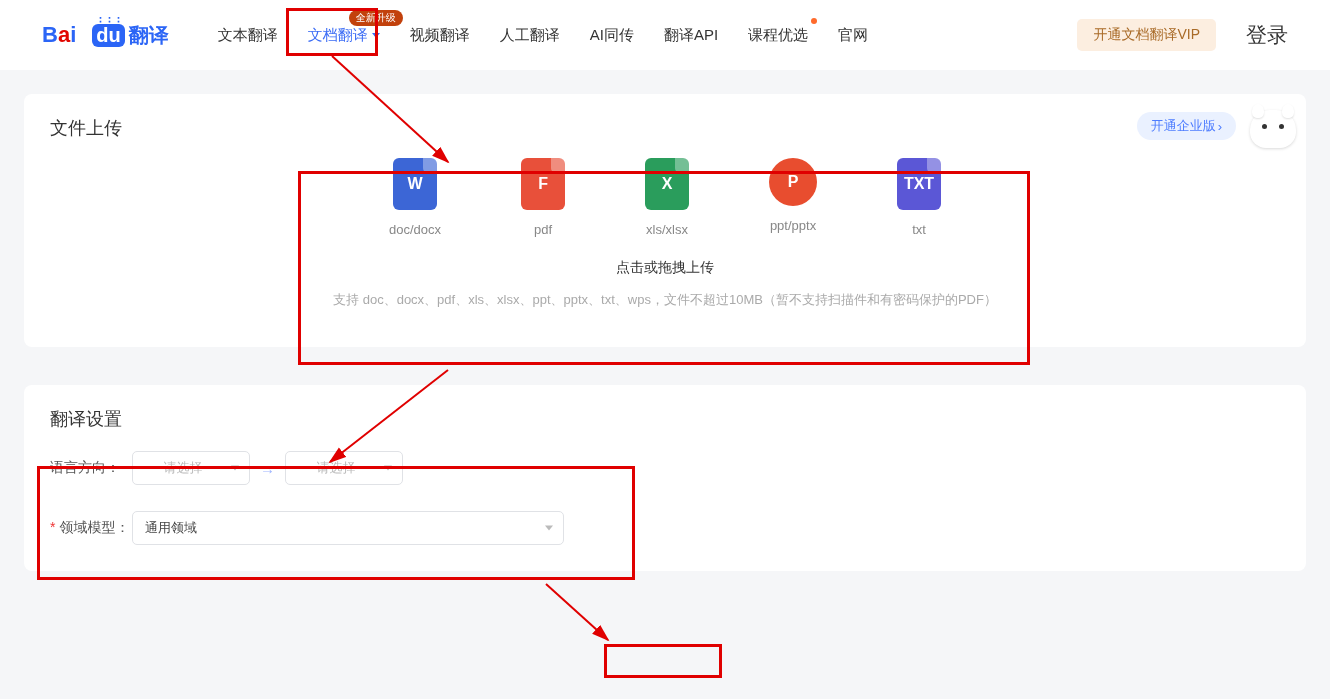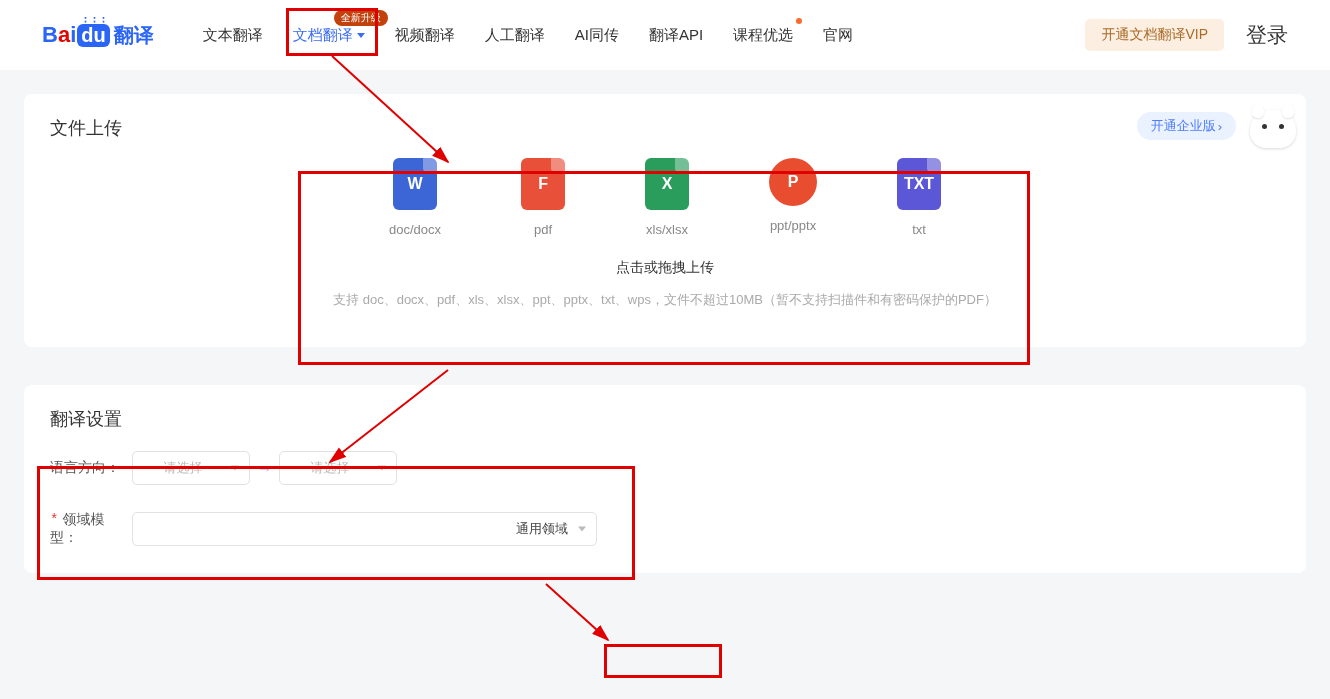--- a/index.html
+++ b/index.html
@@ -22,21 +22,21 @@
     position: relative;
     z-index: 2;
   }
   .logo { display: flex; align-items: center; margin-right: 34px; }
   .logo-text { font-size: 22px; font-weight: 700; }
   .logo-b { color:#2b65f6; }
   .logo-a { color:#e10601; }
   .logo-i { color:#2b65f6; }
   .logo-du {
     display:inline-block; background:#2b65f6; color:#fff;
-    border-radius:6px; padding:0 4px; margin-left:1px; font-size:20px;
+    border-radius:6px; padding:0 4px; margin-left:16px; font-size:20px;
     position:relative;
   }
   .logo-paw {
     position:absolute; top:-9px; left:50%; transform:translateX(-50%);
     font-size:11px; color:#2b65f6; letter-spacing:-2px;
   }
   .logo-cn { color:#2b65f6; font-size:20px; font-weight:700; margin-left:4px; }
 
   .nav { display:flex; align-items:center; gap:0; }
   .nav-item {
@@ -53,21 +53,21 @@
   .nav-badge {
     position:absolute; top:10px; right:-8px;
     background:#c2410c; color:#fff; font-size:10px;
     border-radius:10px; padding:1px 7px; white-space:nowrap;
   }
   .nav-dot {
     position:absolute; top:18px; right:6px; width:6px; height:6px;
     background:#ff6a2b; border-radius:50%;
   }
 
-  .header-right { margin-left:auto; display:flex; align-items:center; gap:22px; }
+  .header-right { margin-left:auto; display:flex; align-items:center; gap:30px; }
   .vip-btn {
     background:#fceee0; color:#a96b28; font-size:14px;
     border-radius:5px; padding:7px 16px; cursor:pointer;
   }
   .login-link { font-size:21px; color:#333; cursor:pointer; }
 
   
   .main { padding: 24px 24px 0 24px; display:flex; flex-direction:column; gap:38px; }
   .card {
     background:#fff; border-radius:8px; padding:22px 26px 26px 26px;
@@ -111,37 +111,37 @@
   .ft-xls{background:#2a9d5c;}
   .ft-ppt{background:#e84d2f; border-radius:50%; width:48px; height:48px;}
   .ft-ppt::before{display:none;}
   .ft-txt{background:#5b57d6;}
   .ft-label{font-size:13px; color:#888;}
 
   .upload-tip { font-size:14px; color:#333; margin-bottom:14px; }
   .upload-note { font-size:13px; color:#aaa; }
 
   
-  .settings-body { padding:20px 0 0 0;font-family:Liberation Mono, monospace; }
+  .settings-body { padding:20px 0 0 0; }
   .row { display:flex; align-items:center; margin-bottom:26px; }
   .row-label { font-size:14px; color:#555; width:82px; }
   .req { color:#e33; margin-right:4px; }
   .select {
     border:1px solid #e0e2e6; border-radius:5px; height:34px;
     display:flex; align-items:center; padding:0 28px 0 12px;
     font-size:13px; color:#bbb; position:relative; cursor:pointer; background:#fff;
   }
   .select.has-val{ color:#444; }
   .select .chev {
     position:absolute; right:10px; top:50%; transform:translateY(-50%);
     width:0;height:0;border-left:4px solid transparent;border-right:4px solid transparent;
     border-top:5px solid #bbb;
   }
   .sel-lang { width:118px;justify-content:center; }
-  .sel-domain { width:465px;justify-content:flex-end; }
+  .sel-domain { width:432px; }
   .arrow-swap { margin:0 10px; color:#9fb5ff; font-size:15px; }
 
   .action-row { text-align:center; padding-top:32px; }
   .translate-btn {
     display:inline-block; background:#8ea7f2; color:#fff;
     font-size:14px; padding:9px 32px; border-radius:4px; cursor:pointer;
   }
 
   
   .annotation-box { position:absolute; border:3px solid #e00000; pointer-events:none; z-index:5; }

